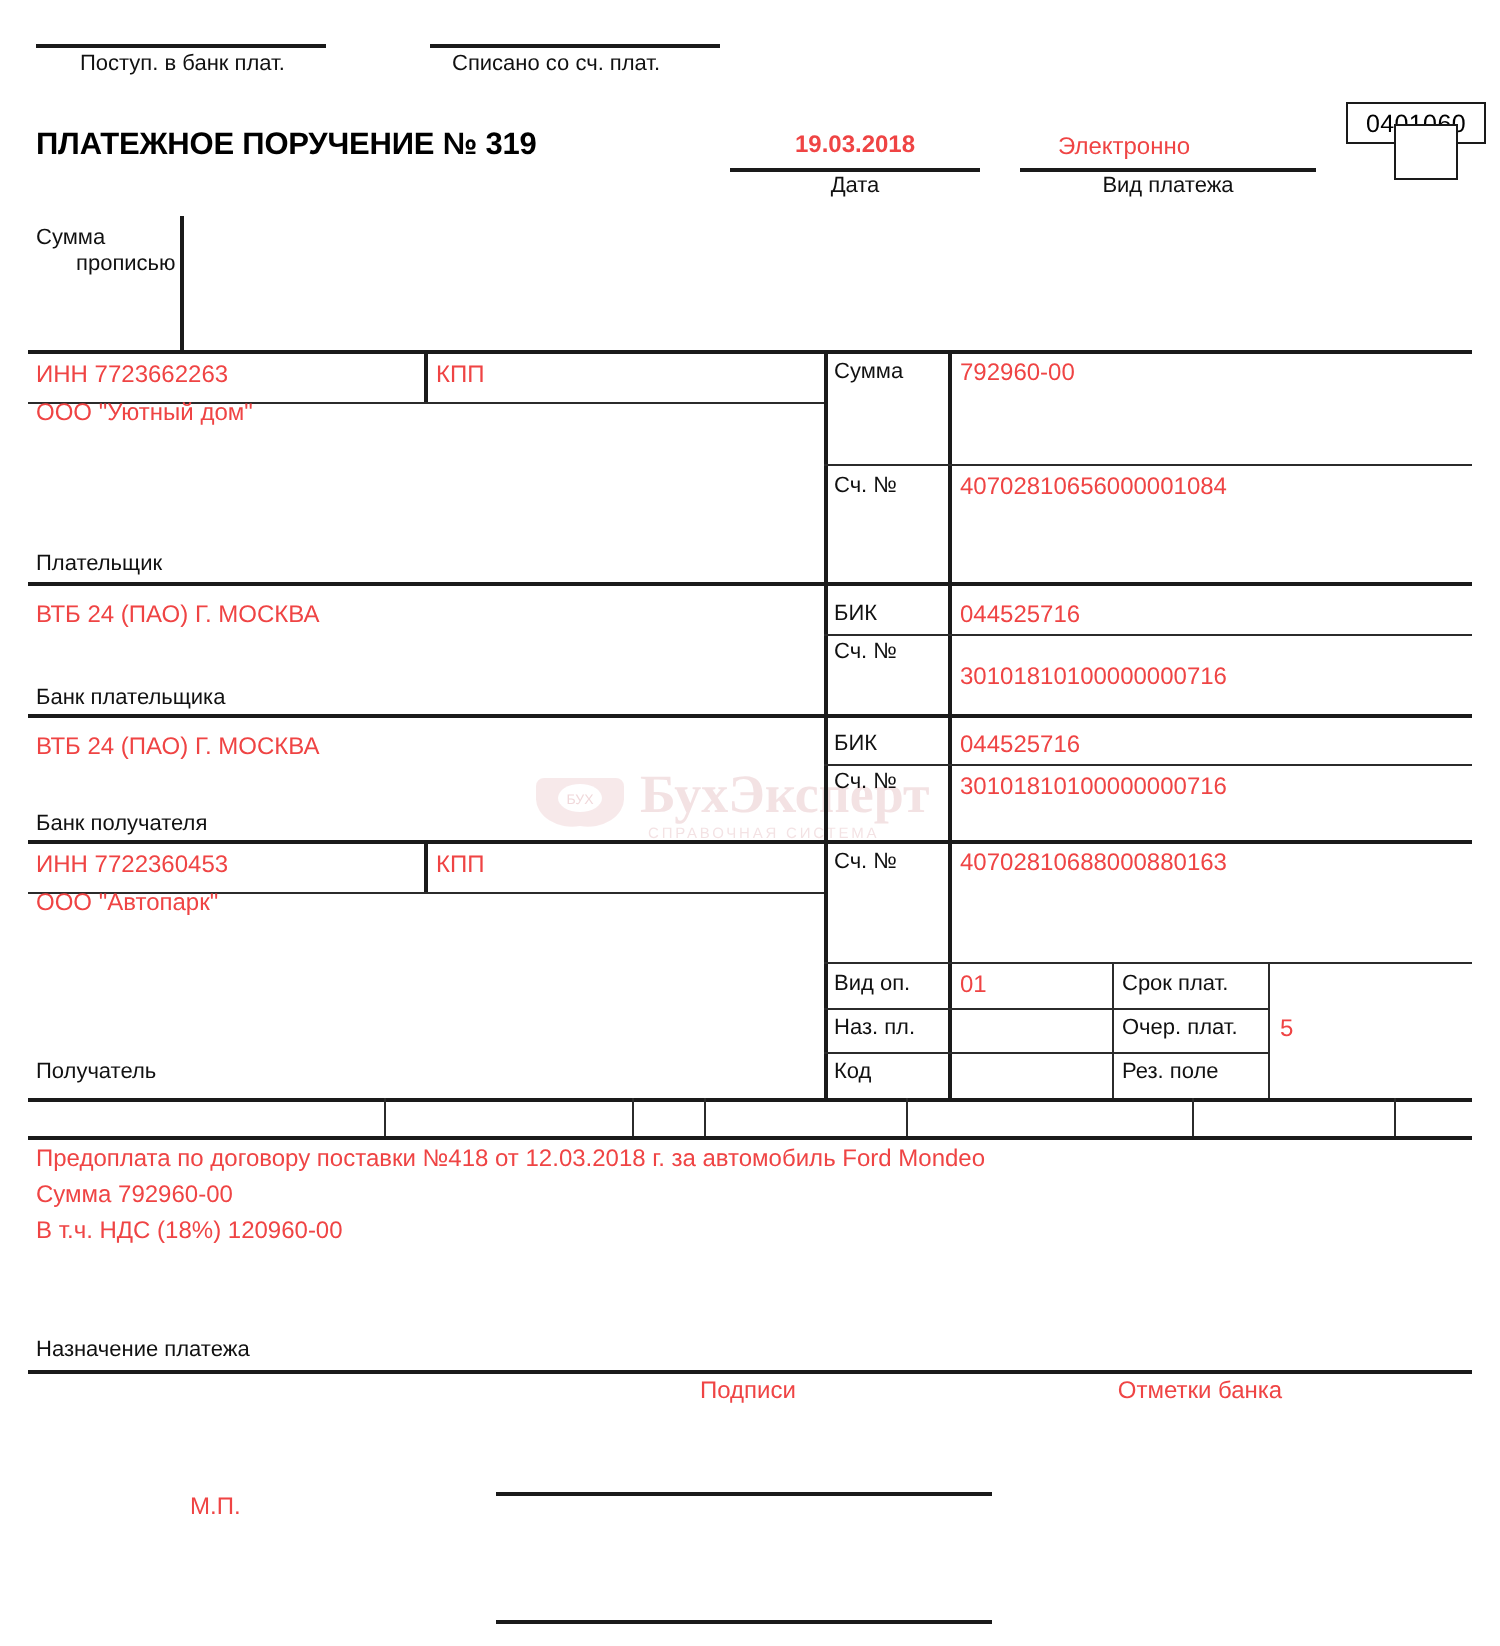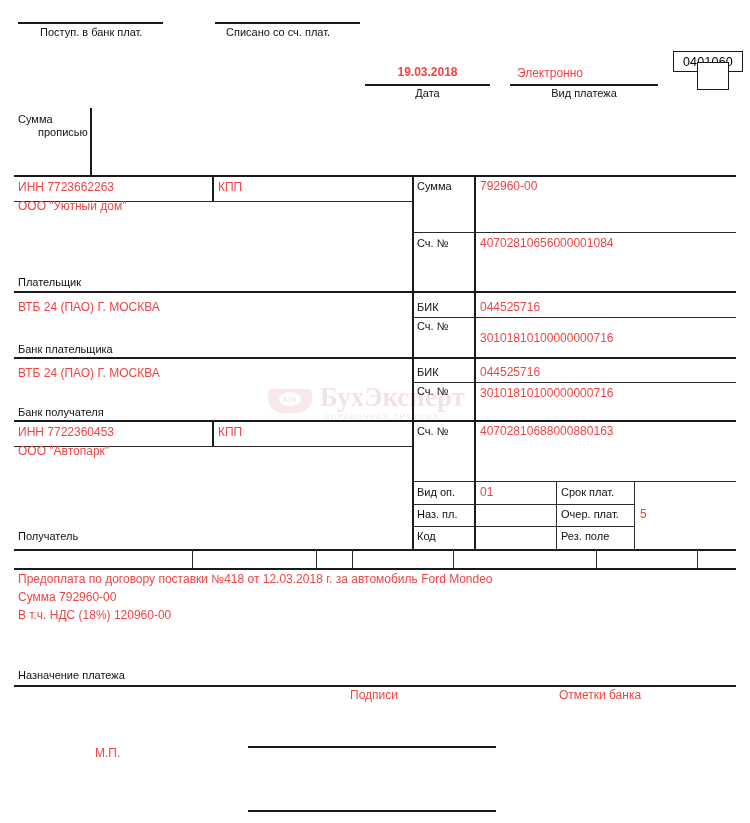--- a/index.html
+++ b/index.html
@@ -134,26 +134,27 @@
   <div class="boxed formcode" style="left:673px; top:5px; width:70px; height:21px;">
     <span>0401060</span>
   </div>
 
   <div class="hline" style="left:18px; top:22px; width:145px;"></div>
   <div class="small" style="left:40px; top:26px;">Поступ. в банк плат.</div>
 
   <div class="hline" style="left:215px; top:22px; width:145px;"></div>
   <div class="small" style="left:226px; top:26px;">Списано со сч. плат.</div>
 
+  <div class="title" style="left:18px; top:64px;">ПЛАТЕЖНОЕ ПОРУЧЕНИЕ № 319</div>
 
   <div class="txt bold center" style="left:370px; top:65px; width:115px; white-space:nowrap;">19.03.2018</div>
   <div class="hline" style="left:365px; top:84px; width:125px;"></div>
   <div class="small center" style="left:365px; top:87px; width:125px;">Дата</div>
 
-  <div class="txt center" style="left:480px; top:66px; width:140px;">Электронно</div>
+  <div class="txt center" style="left:492px; top:66px; width:140px;">Электронно</div>
   <div class="hline" style="left:510px; top:84px; width:148px;"></div>
   <div class="small center" style="left:510px; top:87px; width:148px;">Вид платежа</div>
 
   <div class="boxed" style="left:697px; top:62px; width:32px; height:28px;"></div>
 
   <div class="small" style="left:18px; top:113px;">Сумма</div>
   <div class="small" style="left:18px; top:126px;margin-left:20px;">прописью</div>
   <div class="vline" style="left:90px; top:108px; height:68px;"></div>
 
   <div class="hline" style="left:14px; top:175px; width:722px;"></div>

